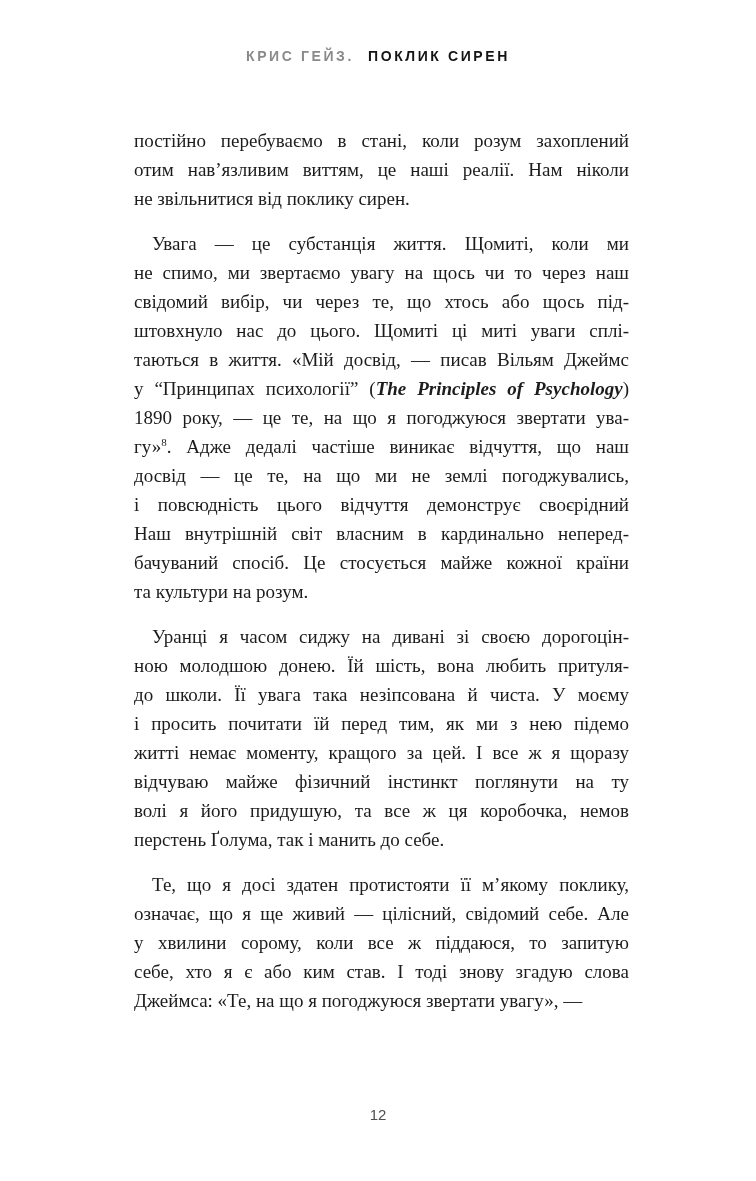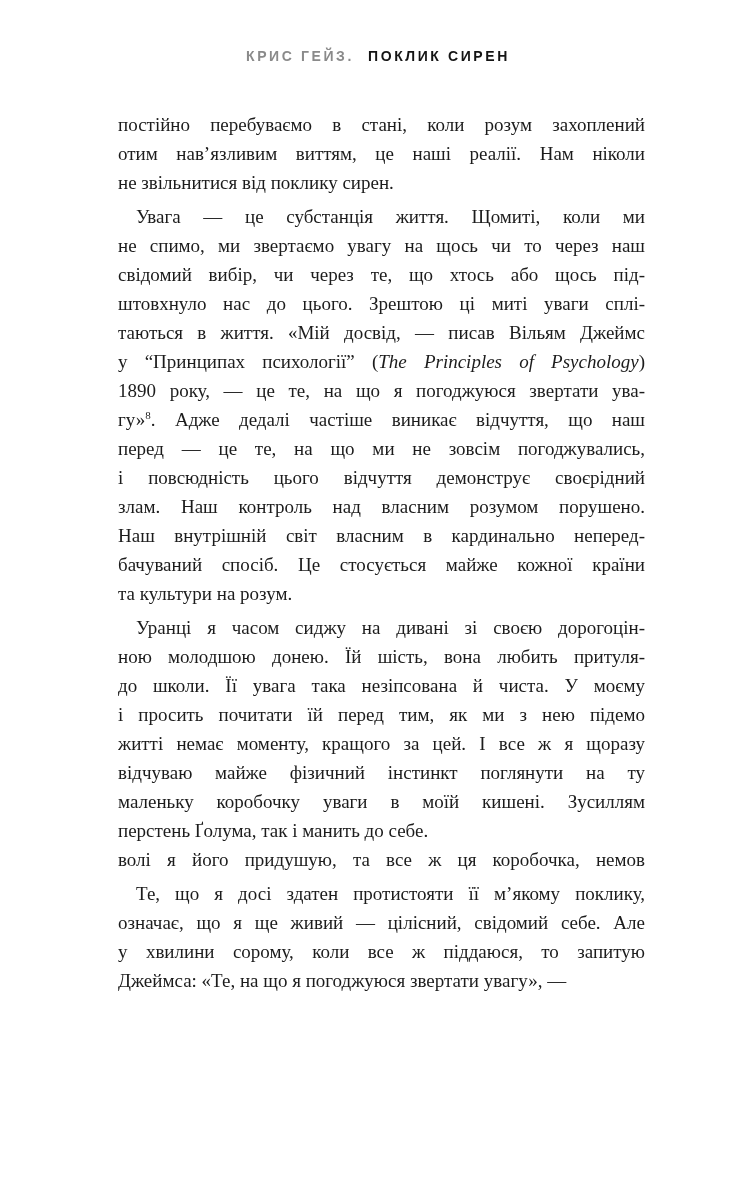--- a/index.html
+++ b/index.html
@@ -35,31 +35,31 @@
   .body-text {
     position: absolute;
     left: 118px;
     top: 110px;
     width: 527px;
     font-family: "Liberation Serif", "DejaVu Serif", serif;
     font-size: 19px;
     line-height: 29px;
     color: var(--text-color, #1c1c1c);
   }
-  .para { margin: 0; }
+  .para { margin: 16px; }
   .para + .para { margin-top: 5px; }
   .para.indent .line:first-child { text-indent: 18px; }
   .line {
     text-align: justify;
     text-align-last: justify;
     height: 29px;
     overflow: hidden;
   }
   .line.last { text-align-last: left; }
-  .line i { font-style: italic; }
+  .line i { font-style: italic; font-weight: bold; }
   .line sup {
     font-size: 11px;
     line-height: 0;
     vertical-align: super;
   }
   .page-number {
     position: absolute;
     top: 1106px;
     left: 0;
     right: 0;
@@ -80,44 +80,44 @@
   <div class="body-text">
       <div class="para">
         <div class="line">постійно перебуваємо в стані, коли розум захоплений</div>
         <div class="line">отим нав’язливим виттям, це наші реалії. Нам ніколи</div>
         <div class="line last">не звільнитися від поклику сирен.</div>
       </div>
       <div class="para indent">
         <div class="line">Увага — це субстанція життя. Щомиті, коли ми</div>
         <div class="line">не спимо, ми звертаємо увагу на щось чи то через наш</div>
         <div class="line">свідомий вибір, чи через те, що хтось або щось під-</div>
-        <div class="line">штовхнуло нас до цього. Зрештою ці миті уваги сплі-</div>
+        <div class="line">штовхнуло нас до цього. Щомиті ці миті уваги сплі-</div>
         <div class="line">таються в життя. «Мій досвід, — писав Вільям Джеймс</div>
         <div class="line">у “Принципах психології” (<i>The Principles of Psychology</i>)</div>
         <div class="line">1890 року, — це те, на що я погоджуюся звертати ува-</div>
         <div class="line">гу»<sup>8</sup>. Адже дедалі частіше виникає відчуття, що наш</div>
-        <div class="line">перед — це те, на що ми не зовсім погоджувались,</div>
+        <div class="line">досвід — це те, на що ми не землі погоджувались,</div>
         <div class="line">і повсюдність цього відчуття демонструє своєрідний</div>
-        <div class="line">злам. Наш контроль над власним розумом порушено.</div>
         <div class="line">Наш внутрішній світ власним в кардинально неперед-</div>
         <div class="line">бачуваний спосіб. Це стосується майже кожної країни</div>
         <div class="line last">та культури на розум.</div>
       </div>
       <div class="para indent">
         <div class="line">Уранці я часом сиджу на дивані зі своєю дорогоцін-</div>
         <div class="line">ною молодшою донею. Їй шість, вона любить притуля-</div>
         <div class="line">до школи. Її увага така незіпсована й чиста. У моєму</div>
         <div class="line">і просить почитати їй перед тим, як ми з нею підемо</div>
         <div class="line">житті немає моменту, кращого за цей. І все ж я щоразу</div>
         <div class="line">відчуваю майже фізичний інстинкт поглянути на ту</div>
-        <div class="line">маленьку коробочку уваги в моїй кишені. Зусиллям</div>
+        <div class="line">волі я його придушую, та все ж ця коробочка, немов</div>
         <div class="line last">перстень Ґолума, так і манить до себе.</div>
-        <div class="line">волі я його придушую, та все ж ця коробочка, немов</div>
       </div>
       <div class="para indent">
         <div class="line">Те, що я досі здатен протистояти її м’якому поклику,</div>
         <div class="line">означає, що я ще живий — цілісний, свідомий себе. Але</div>
         <div class="line">у хвилини сорому, коли все ж піддаюся, то запитую</div>
+        <div class="line">себе, хто я є або ким став. І тоді знову згадую слова</div>
         <div class="line last">Джеймса: «Те, на що я погоджуюся звертати увагу», —</div>
       </div>
     </div>
 
+  <div class="page-number">12</div>
 </div>
 
 </body></html>

